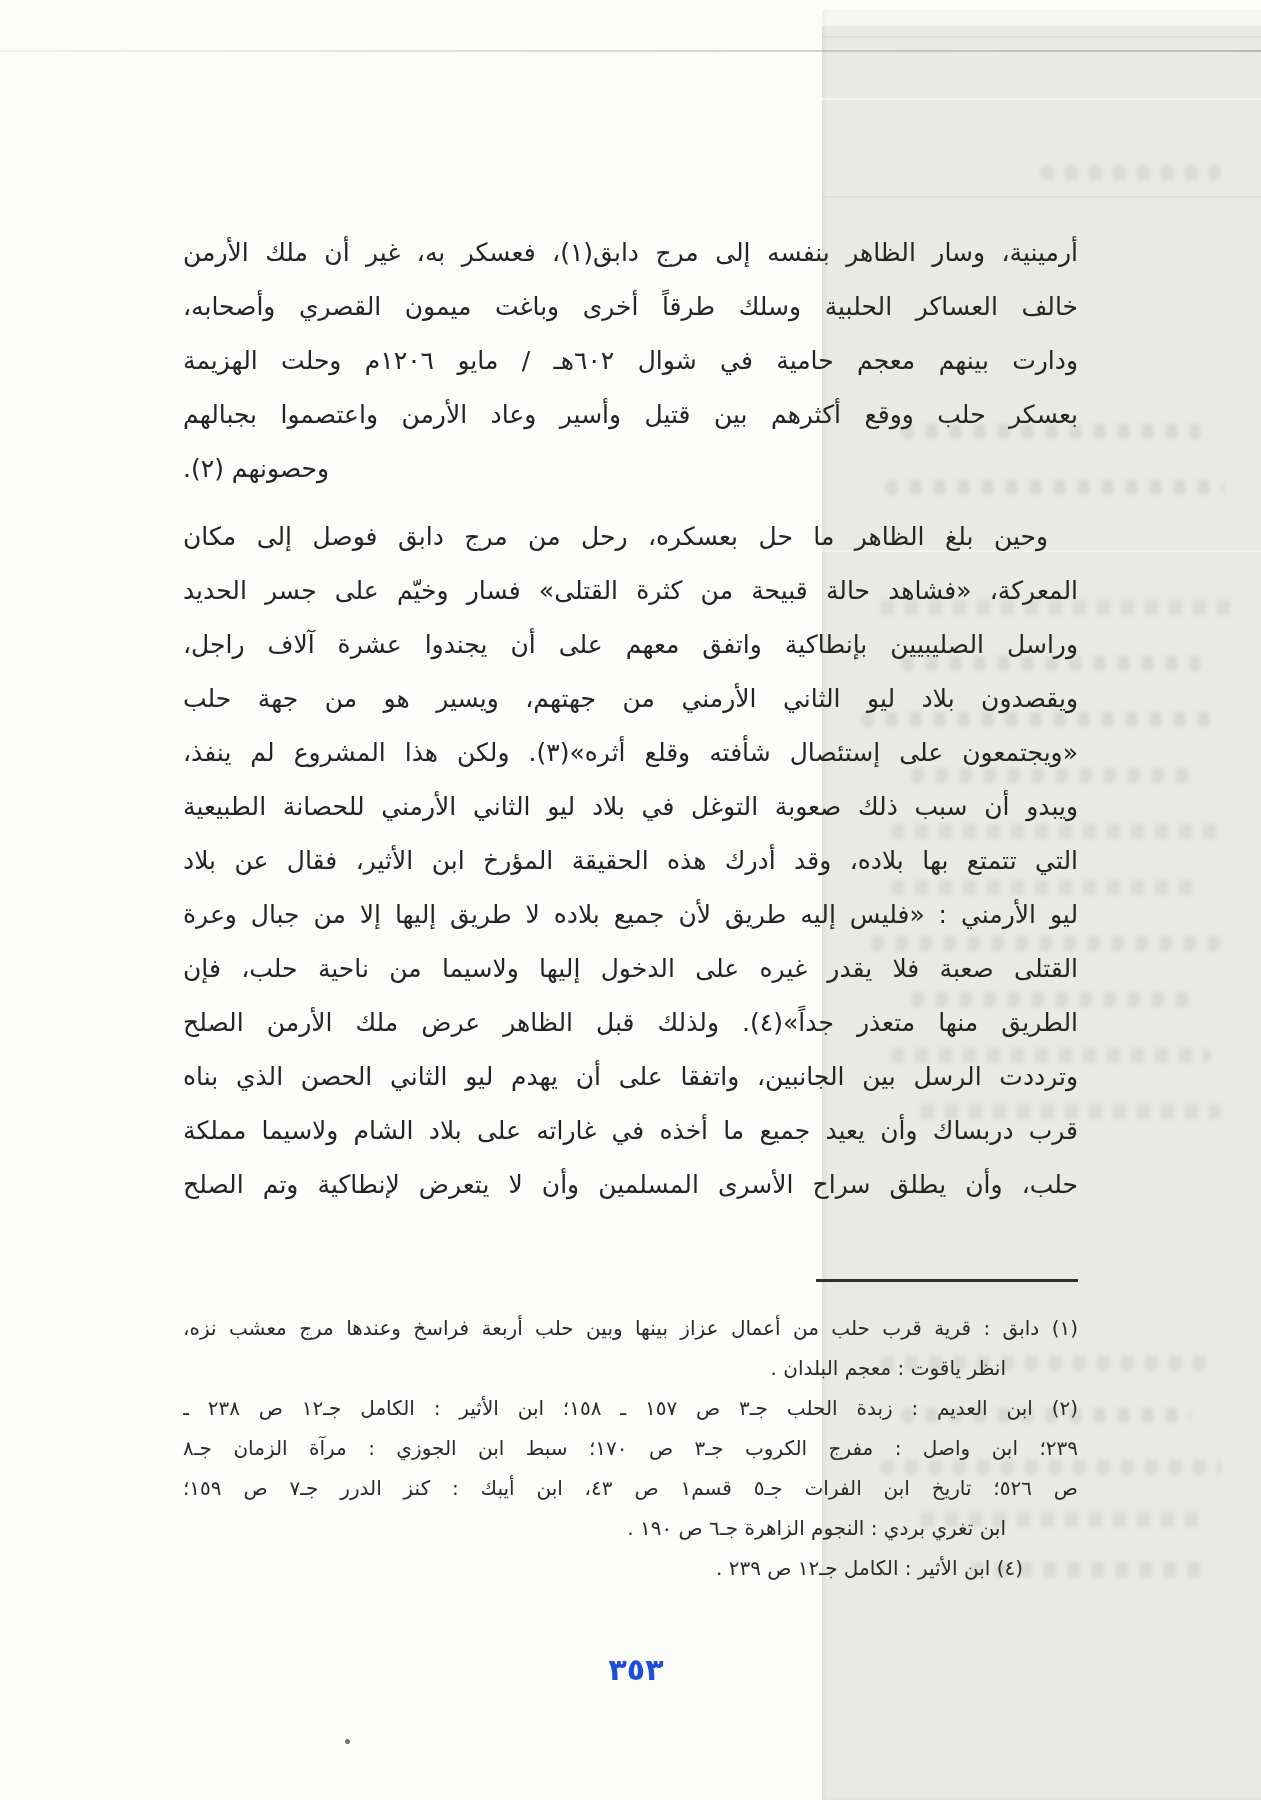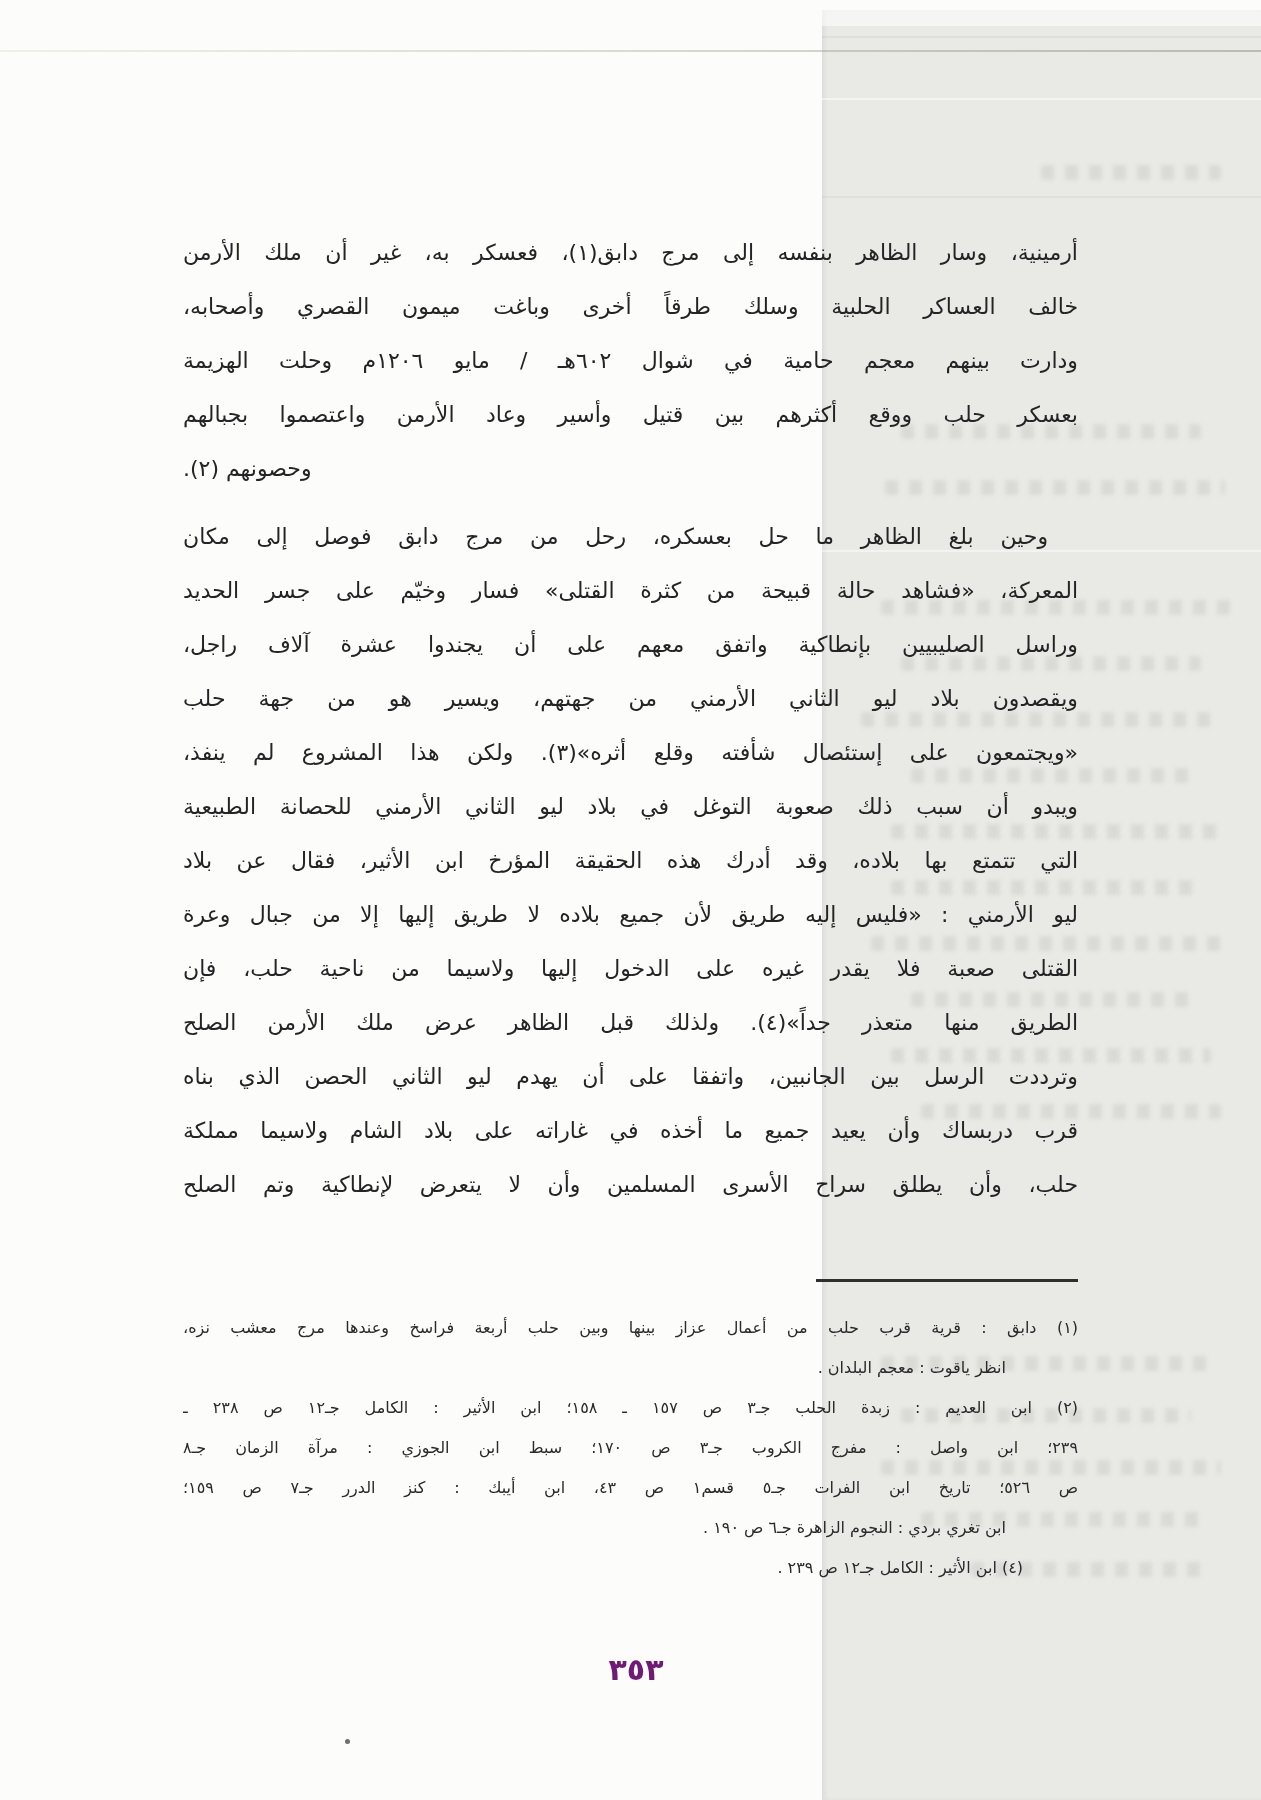--- a/index.html
+++ b/index.html
@@ -30,50 +30,50 @@
   
   .ghost {
     position:absolute; height:15px; border-radius:4px;
     filter:blur(2px); opacity:.45;
     background:repeating-linear-gradient(90deg,
       rgba(145,148,135,.38) 0 13px, rgba(0,0,0,0) 13px 24px);
   }
   
   .bodytext {
     position:absolute; right:183px; width:895px; top:226px;
-    direction:rtl; font-size:22px; color:#242424;
+    direction:rtl; font-size:25px; color:#242424;
   }
   .bl {
     height:54px; line-height:54px; overflow:hidden;
     text-align:justify; text-align-last:justify;
   }
   .bl.short { text-align:left; text-align-last:auto; }
   .bl.indent { padding-right:30px; }
   .para2 { margin-top:14px; }
   
   .fnsep {
     position:absolute; right:183px; top:1279px;
     width:262px; height:3px; background:#2f2f2d;
   }
   .footnotes {
     position:absolute; right:183px; width:895px; top:1308px;
-    direction:rtl; font-size:16px; color:#2a2a2a;
+    direction:rtl; font-size:20px; color:#2a2a2a;
   }
   .fl {
     height:40px; line-height:40px; overflow:hidden;
     text-align:justify; text-align-last:justify;
   }
   .fl.short { text-align:right; text-align-last:auto; }
   .fl.ind70 { padding-right:72px; }
   .fl.ind55 { padding-right:55px; }
   
   .pagenum {
     position:absolute; left:576px; top:1652px; width:120px;
     text-align:center; font-size:30px; font-weight:bold;
-    color:#701a75; letter-spacing:2px;
+    color:#1d4ed8; letter-spacing:2px;
   }
   .stray-dot {
     position:absolute; left:345px; top:1739px; width:5px; height:5px;
     border-radius:50%; background:#70706a;
   }
 </style>
 </head>
 <body>
 
 <div class="page">

